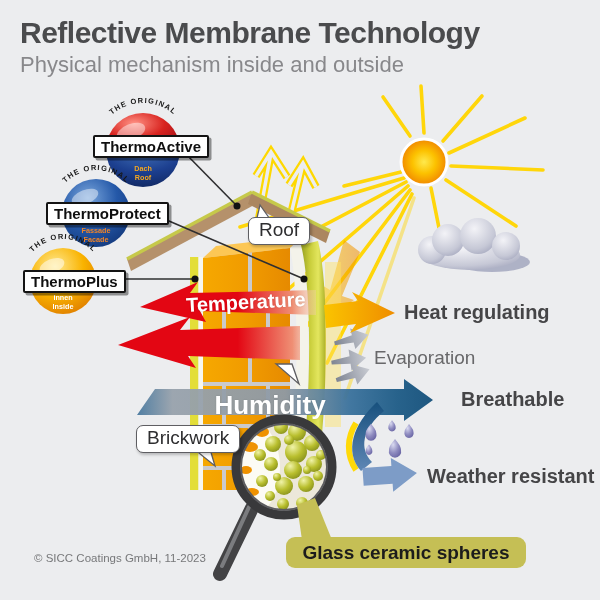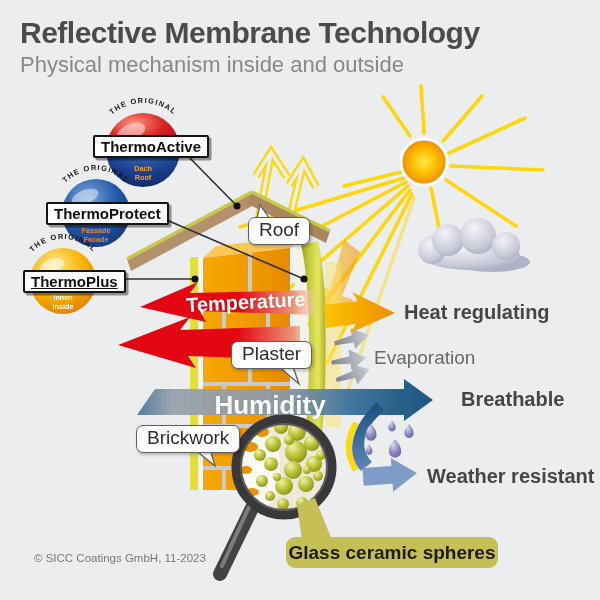--- a/index.html
+++ b/index.html
@@ -11,21 +11,21 @@
   .subtitle{left:20px;top:52px;font-size:22px;color:#88888b;}
   .prodbox{background:#fff;border:2px solid #141414;border-radius:2px;
            box-shadow:2.5px 2.5px 0 rgba(0,0,0,.4);padding:1px 6px;
            font-size:15px;font-weight:bold;color:#101010;}
   .bubble{background:#fff;border:1.5px solid #5e5e62;border-radius:7px;
           padding:1px 10px 3px 10px;font-size:19px;color:#2e2e30;
           box-shadow:1.5px 2px 3px rgba(0,0,0,.22);}
   .flowtext{color:#ffffff;font-weight:600;text-align:center;text-shadow:0 0 2px rgba(0,0,0,.15);}
   .biglabel{font-size:20px;font-weight:bold;color:#454547;}
   .midlabel{font-size:19px;color:#68686a;}
-  .glasspill{left:286px;top:537px;width:212px;height:31px;background:#c5bf55;border-radius:9px;
+  .glasspill{left:286px;top:537px;width:240px;height:31px;background:#c5bf55;border-radius:9px;
              font-size:19px;font-weight:600;color:#1c1c1c;text-align:center;line-height:31px;}
   .copyright{left:34px;top:552px;font-size:11.5px;color:#77787a;}
 </style>
 </head>
 <body>
 
 <div id="stage">
 
 <svg id="art" width="600" height="600" viewBox="0 0 600 600">
   <defs>
@@ -304,24 +304,23 @@
     <text x="63" y="300" text-anchor="middle" font-size="7.2" font-weight="bold" fill="#ffffff">Innen</text>
     <text x="63" y="309" text-anchor="middle" font-size="7.2" font-weight="bold" fill="#ffffff">Inside</text>
   </g>
 </svg>
 
   <div class="abs title">Reflective Membrane Technology</div>
   <div class="abs subtitle">Physical mechanism inside and outside</div>
 
   <div class="abs prodbox" style="left:93px;top:135px;">ThermoActive</div>
   <div class="abs prodbox" style="left:46px;top:202px;">ThermoProtect</div>
-  <div class="abs prodbox" style="left:23px;top:270px;text-decoration:underline;">ThermoPlus</div>
+  <div class="abs prodbox" style="left:23px;top:270px;">ThermoPlus</div>
 
   <div class="abs bubble" style="left:248px;top:217px;">Roof</div>
-  <div class="abs bubble" style="left:231px;top:341px;">Plaster</div>
   <div class="abs bubble" style="left:136px;top:425px;">Brickwork</div>
 
   <div class="abs flowtext" style="left:186px;top:291px;width:118px;font-size:20px;transform:rotate(-3deg);">Temperature</div>
   <div class="abs flowtext" style="left:210px;top:390px;width:120px;font-size:26px;">Humidity</div>
 
   <div class="abs biglabel" style="left:404px;top:301px;">Heat regulating</div>
   <div class="abs midlabel" style="left:374px;top:347px;">Evaporation</div>
   <div class="abs biglabel" style="left:438px;top:388px;margin-left:23px;">Breathable</div>
   <div class="abs biglabel" style="left:427px;top:465px;">Weather resistant</div>
 

